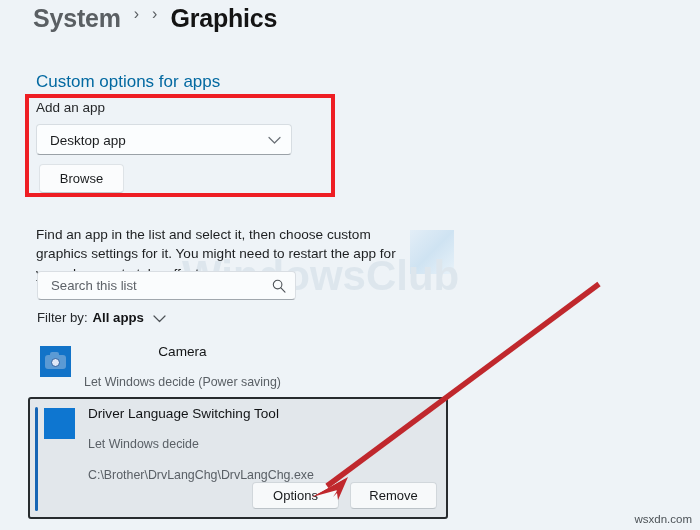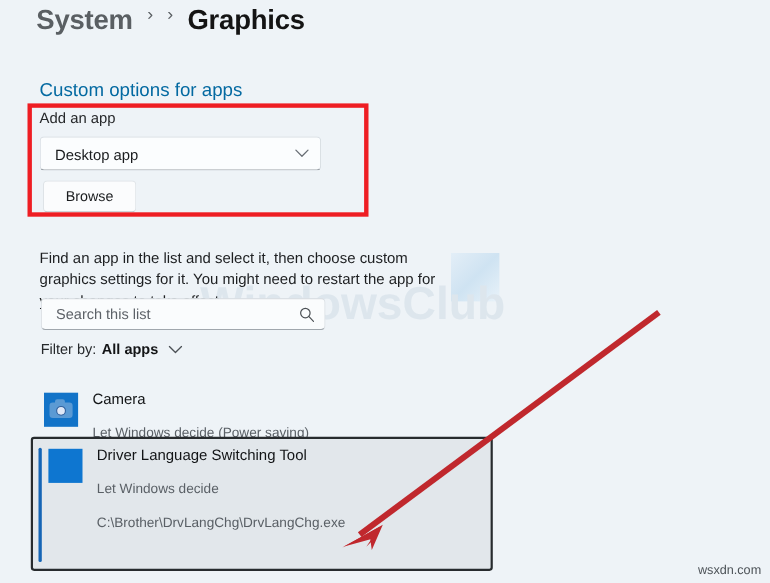--- a/index.html
+++ b/index.html
@@ -202,23 +202,24 @@
     gap: 5px;
     z-index: 3;
   }
   #filter-value { font-weight: 700; color: #131416; }
   #filter-chevron { color: #4c5156; font-size: 11px; margin-left: 4px; position: relative; top: 1px;}
 
   
   #app-list {
     position: absolute;
     left: 28px;
-    top: 349px;
+    top: 338px;
     width: 420px;
     z-index: 3;
+    text-align: center;
   }
   .app-row {
     display: flex;
     align-items: flex-start;
     padding: 5px 0 5px 12px;
   }
   .app-icon {
     width: 31px;
     height: 31px;
     flex: 0 0 31px;
@@ -408,20 +409,24 @@
 <div id="selected-card">
   <div id="selected-accent"></div>
   <div id="selected-inner">
     <div class="app-icon plain"></div>
     <div class="app-text">
       <span class="app-title">Driver Language Switching Tool</span>
       <span class="app-sub">Let Windows decide</span>
       <span class="app-sub">C:\Brother\DrvLangChg\DrvLangChg.exe</span>
     </div>
   </div>
+  <div id="selected-actions">
+    <div class="action-button">Options</div>
+    <div class="action-button">Remove</div>
+  </div>
 </div>
 
 <svg id="arrow-annotation" viewBox="0 0 700 530">
   <line x1="599" y1="284" x2="327" y2="486" stroke="#c0282d" stroke-width="5.5" stroke-linecap="butt"></line>
   <polygon points="312,497 345,479 333,497 341,489" fill="#c0282d"></polygon>
   <polygon points="311,498 348,477 338,500 336,486" fill="#c0282d"></polygon>
 </svg>
 
 <div id="site-credit">wsxdn.com</div>
 

